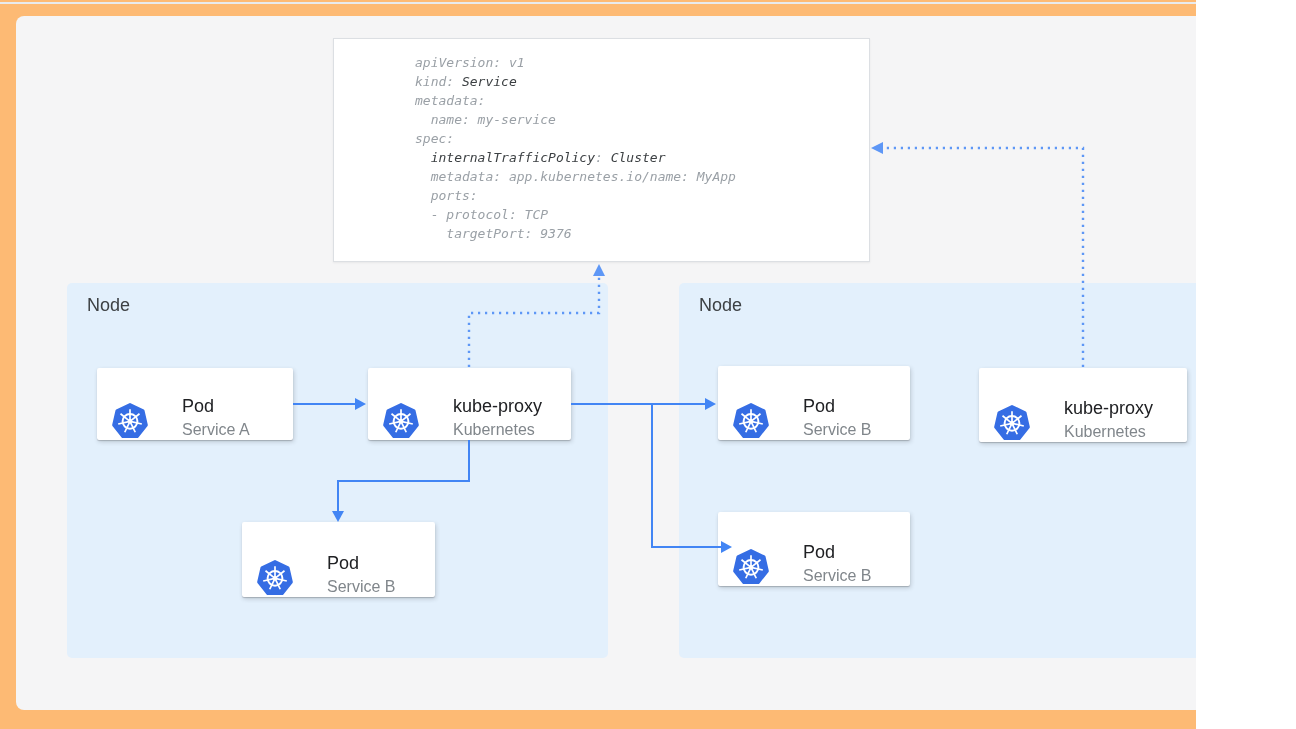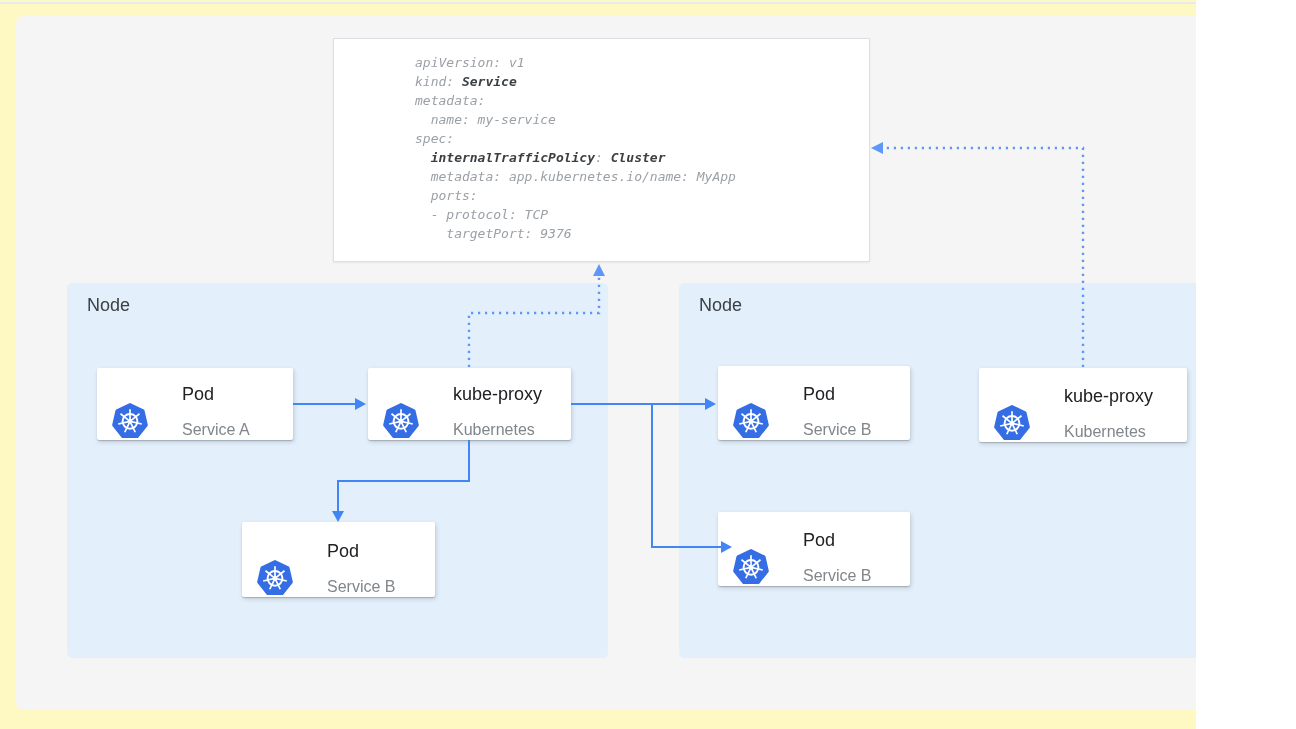--- a/index.html
+++ b/index.html
@@ -12,40 +12,40 @@
     --code-regular:#9aa0a6;
     --code-bold:#3c4043;
     --title-text:#202124;
     --subtitle-text:#80868b;
     --node-label:#3c4043;
     --hairline:#e8ebee;
   }
   html,body{margin:0;padding:0;background:#ffffff;}
   #stage{
     position:relative;width:1196px;height:729px;overflow:hidden;
-    font-family:"Liberation Sans",sans-serif;background:#fef9c3;
+    font-family:"Liberation Sans",sans-serif;background:#fdba74;
   }
   .hairline{position:absolute;left:0;top:2px;width:1296px;height:2px;background:var(--hairline);}
   .panel{
     position:absolute;left:16px;top:16px;width:1261px;height:694px;
     background:var(--panel-bg);border-radius:8px;
   }
   
   .yaml-box{
     position:absolute;left:333px;top:38px;width:537px;height:224px;
     background:var(--card-bg);border:1px solid #dcdfe3;box-sizing:border-box;
     box-shadow:0 1px 2px rgba(0,0,0,.06);
   }
   .code{
     position:absolute;left:81px;top:14px;
     font-family:"DejaVu Sans Mono",monospace;font-style:italic;
     font-size:13px;line-height:19px;color:var(--code-regular);
   }
   .cl{white-space:pre;}
-  .cb{font-weight:bold;color:var(--code-bold);}
+  .cb{font-weight:normal;color:var(--code-bold);}
   
   .node{
     position:absolute;top:283px;height:375px;background:var(--node-fill);border-radius:5px;
   }
   .node-left{left:67px;width:541px;}
   .node-right{left:679px;width:539px;}
   .node-label{
     position:absolute;left:20px;top:12px;font-size:18px;color:var(--node-label);text-align:right;
   }
   
@@ -56,21 +56,21 @@
   }
   .card-pod-a{left:97px;top:368px;width:196px;height:72px;}
   .card-kp-left{left:368px;top:368px;width:203px;height:72px;}
   .card-pod-b-left{left:242px;top:522px;width:193px;height:75px;}
   .card-pod-b-rt{left:718px;top:366px;width:192px;height:74px;}
   .card-pod-b-rb{left:718px;top:512px;width:192px;height:74px;}
   .card-kp-right{left:979px;top:368px;width:208px;height:74px;}
   .k8s-icon{width:38px;height:38px;flex:0 0 38px;}
   .card-text{margin-left:33px;}
   .card-title{font-size:18px;color:var(--title-text);line-height:22px;}
-  .card-sub{font-size:16px;color:var(--subtitle-text);line-height:20px;margin-top:15px;}
+  .card-sub{font-size:16px;color:var(--subtitle-text);line-height:20px;margin-top:3px;}
   
   .wires{position:absolute;left:0;top:0;width:1296px;height:729px;pointer-events:none;}
   .solid-line{stroke:var(--accent-blue);stroke-width:2;fill:none;}
   .solid-head{fill:var(--accent-blue);}
   .dot-line{stroke:var(--dotted-blue);stroke-width:2.4;fill:none;stroke-dasharray:2.2 4.8;}
   .dot-head{fill:var(--dotted-blue);}
 </style>
 </head>
 <body>
 

